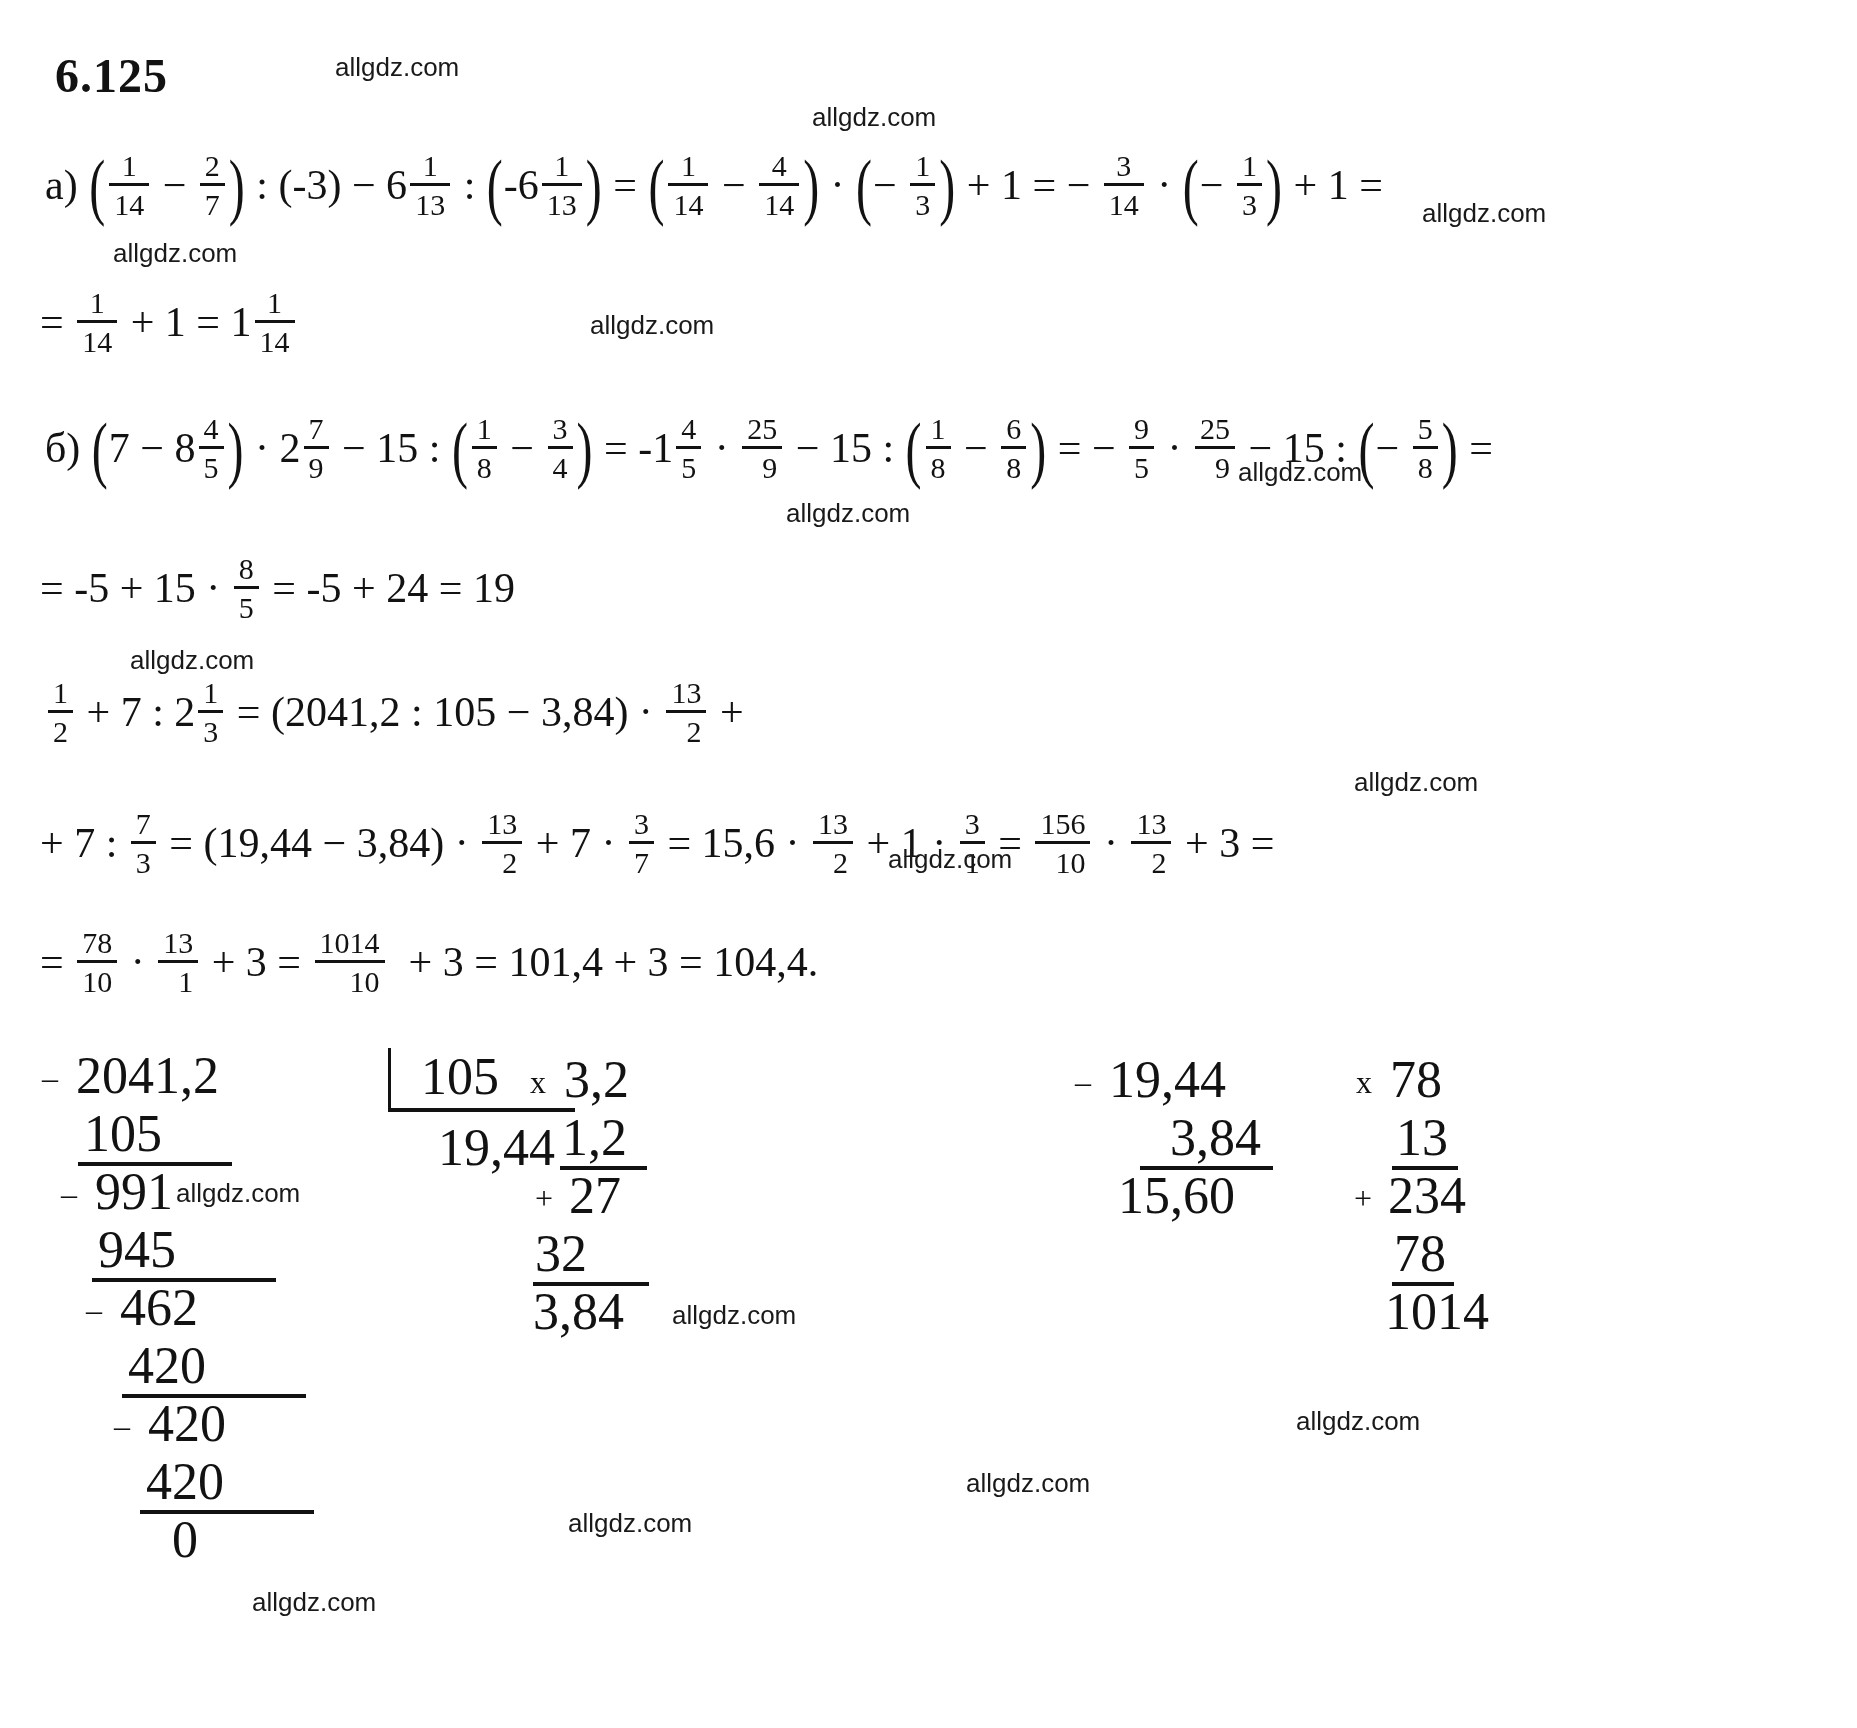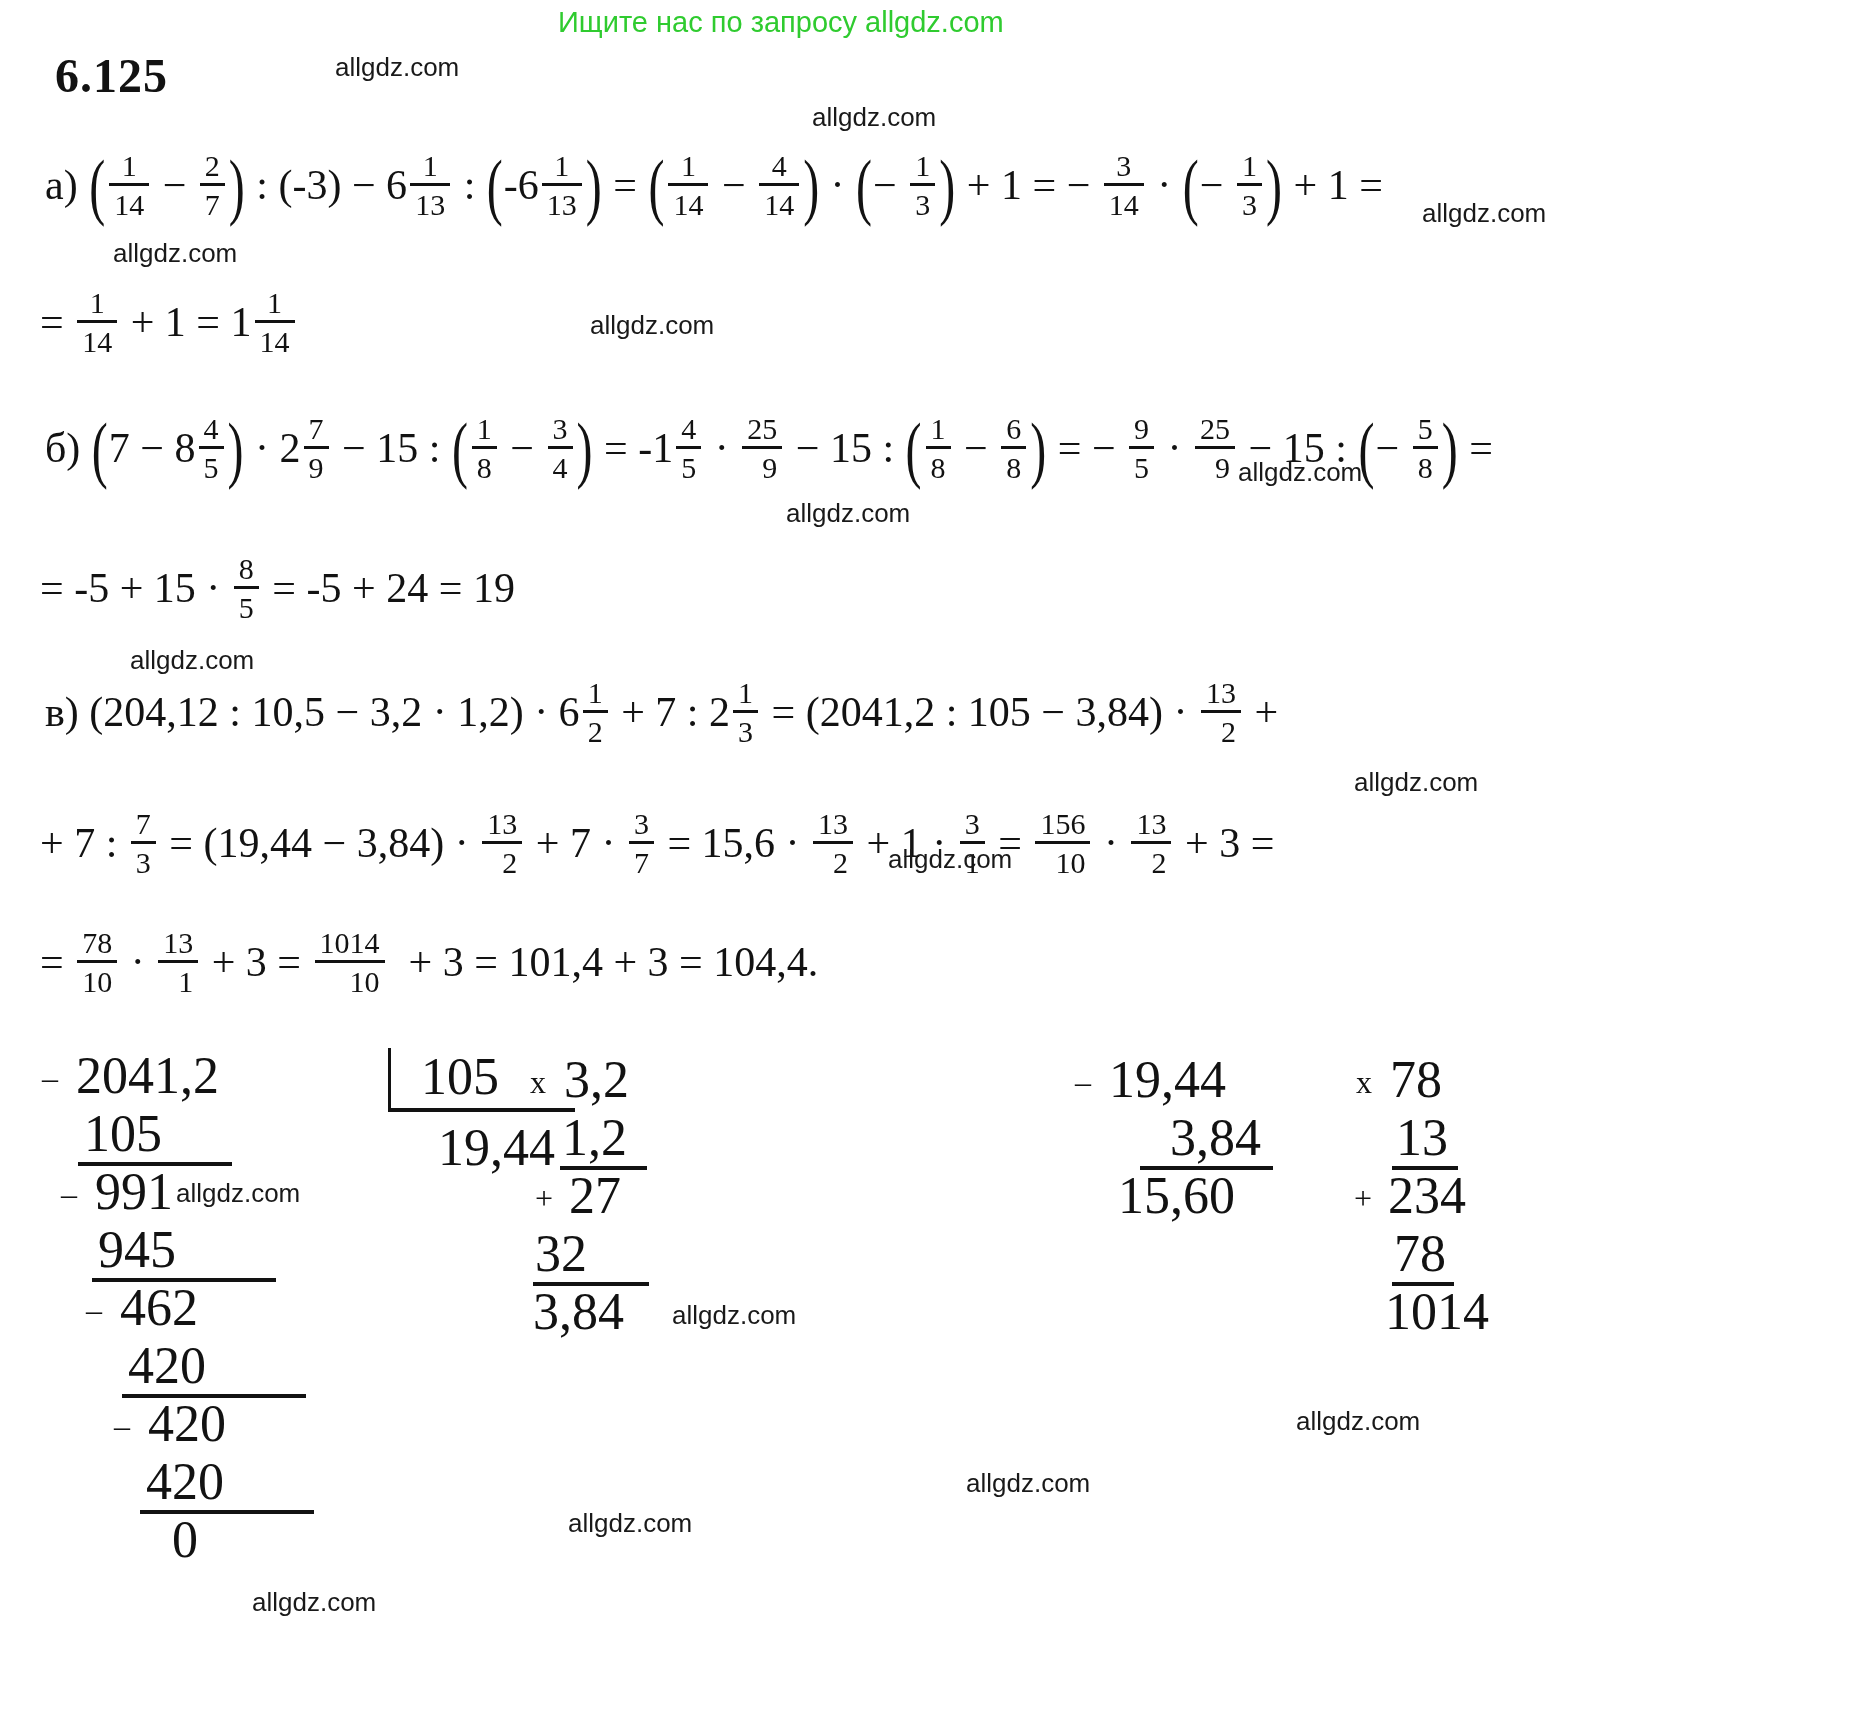--- a/index.html
+++ b/index.html
@@ -68,21 +68,20 @@
     border-left:3px solid #121212; border-bottom:4px solid #121212;
     height:60px; padding:0 76px 0 30px; font-size:52px; line-height:58px;
   }
   .quotient { padding:8px 0 0 50px; font-size:52px; line-height:56px; }
 </style>
 </head>
 <body>
 
 <div class="page">
 
-  <div class="top-banner" style="color: rgb(47, 203, 47);">Ищите нас по запросу allgdz.com</div>
 
   <div class="page-title">6.125</div>
 
   <div>
       <span class="wm" style="left: 335px; top: 40px;">allgdz.com</span>
       <span class="wm" style="left: 812px; top: 90px;">allgdz.com</span>
       <span class="wm" style="left: 1422px; top: 186px;">allgdz.com</span>
       <span class="wm" style="left: 113px; top: 226px;">allgdz.com</span>
       <span class="wm" style="left: 590px; top: 298px;">allgdz.com</span>
       <span class="wm" style="left: 1238px; top: 445px;">allgdz.com</span>
@@ -242,21 +241,20 @@
       </div>
       <div class="mline line-b2">
         <span class="mtxt">= -5 + 15 · </span>
         <span class="frac">
           <span class="num">8</span>
           <span class="den">5</span>
         </span>
         <span class="mtxt"> = -5 + 24 = 19</span>
       </div>
       <div class="mline line-v1">
-        <span class="mtxt">в) (204,12 : 10,5 − 3,2 · 1,2) · 6</span>
         <span class="frac">
           <span class="num">1</span>
           <span class="den">2</span>
         </span>
         <span class="mtxt"> + 7 : 2</span>
         <span class="frac">
           <span class="num">1</span>
           <span class="den">3</span>
         </span>
         <span class="mtxt"> = (2041,2 : 105 − 3,84) · </span>

